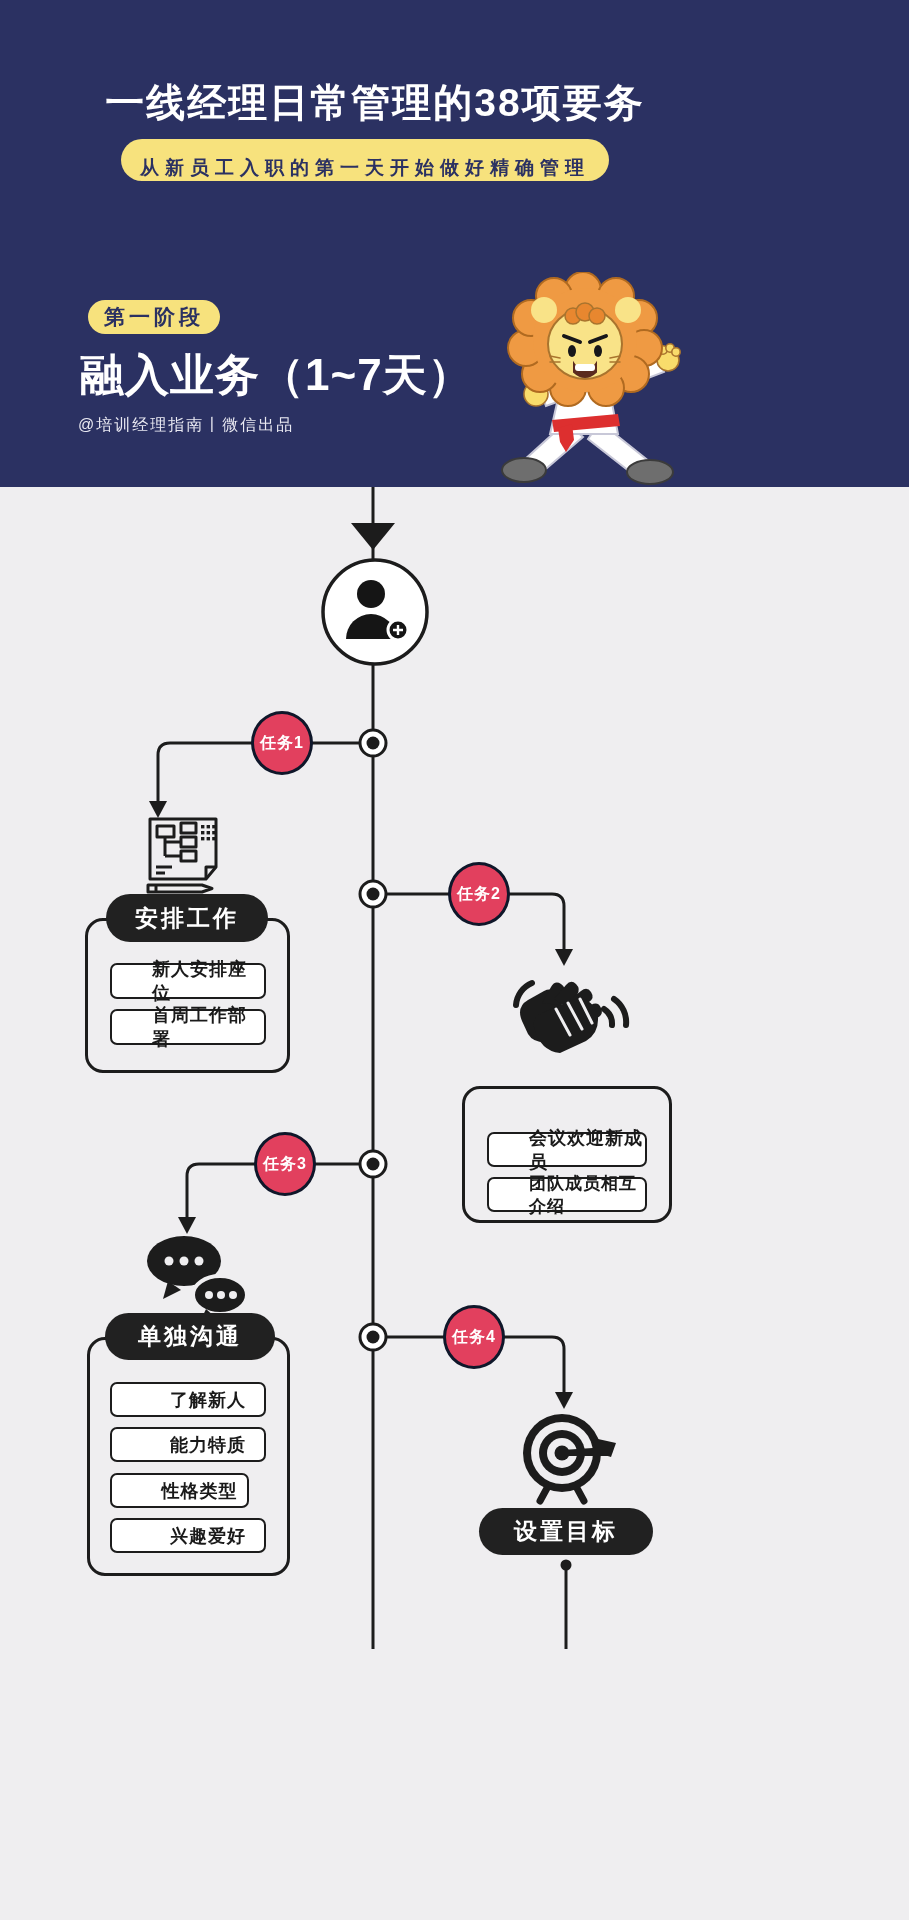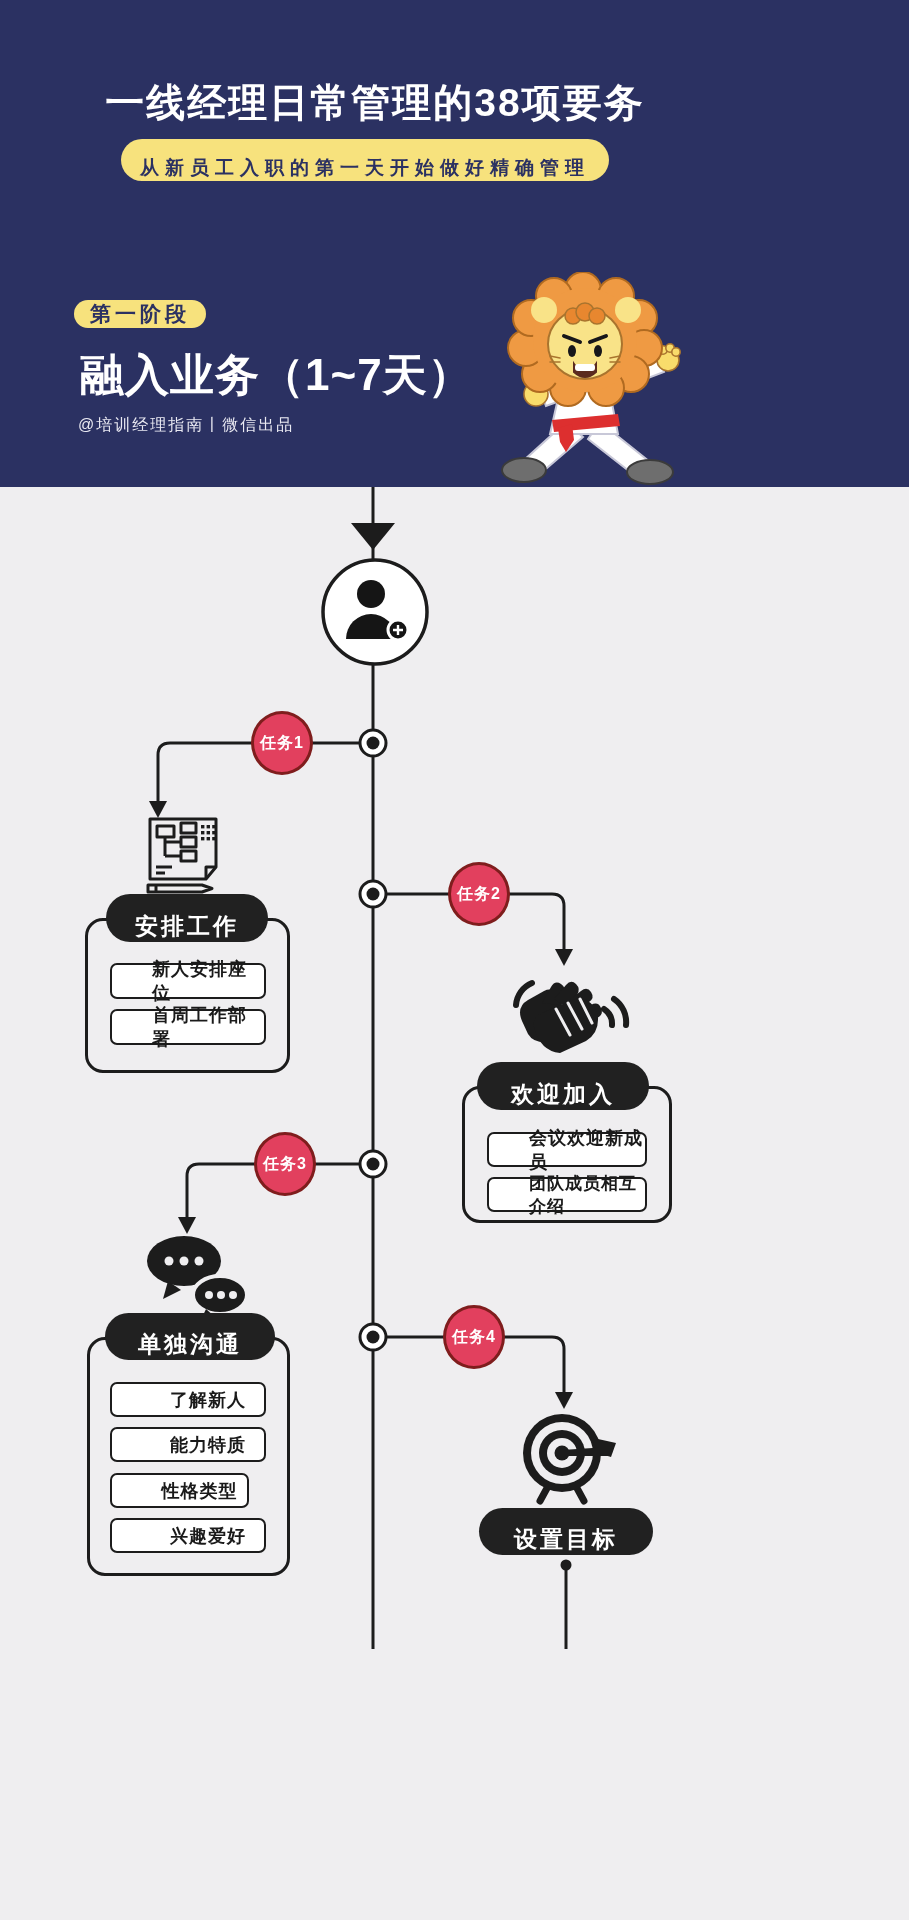--- a/index.html
+++ b/index.html
@@ -15,49 +15,49 @@
     position:absolute;left:0;top:76px;width:750px;text-align:center;
     color:#ffffff;font-size:39px;font-weight:bold;letter-spacing:2px;
   }
   .subtitle-pill{
     position:absolute;left:121px;top:139px;width:488px;height:42px;border-radius:21px;
     background:#f7e27d;display:flex;align-items:flex-end;justify-content:center;
     color:#2b3162;font-family:"Liberation Serif","DejaVu Serif",serif;
     font-weight:bold;font-size:19px;letter-spacing:6px;
   }
   .stage-tag{
-    position:absolute;left:74px;top:300px;width:132px;height:28px;border-radius:17px;
+    position:absolute;left:88px;top:300px;width:132px;height:34px;border-radius:17px;
     background:#f7e27d;display:flex;align-items:center;justify-content:center;
     color:#2b3162;font-family:"Liberation Serif","DejaVu Serif",serif;
     font-size:21px;letter-spacing:4px;font-weight:600;
   }
   .stage-title{
     position:absolute;left:80px;top:346px;width:560px;
     color:#ffffff;font-size:44px;font-weight:bold;letter-spacing:1px;
   }
   .credit{
     position:absolute;left:78px;top:415px;
     color:#e9e9f2;font-size:16px;letter-spacing:2px;
   }
   .mascot{position:absolute;left:488px;top:272px;width:200px;height:218px;}
   
   .flow-svg{position:absolute;left:0;top:487px;width:909px;height:1170px;}
   .task-badge{
     position:absolute;width:62px;height:64px;border-radius:50%;
-    background:#e2405e;border:3px solid #7f1d1d;box-sizing:border-box;
+    background:#e2405e;border:3px solid #0f172a;box-sizing:border-box;
     display:flex;align-items:center;justify-content:center;
     color:#ffffff;font-size:16px;font-weight:bold;letter-spacing:1px;
   }
   .badge-1{left:251px;top:711px;}
   .badge-2{left:448px;top:862px;}
   .badge-3{left:254px;top:1132px;}
   .badge-4{left:443px;top:1305px;}
   .task-pill{
     position:absolute;background:#212121;border-radius:26px;
-    display:flex;align-items:flex-end;justify-content:center;
+    display:flex;align-items:center;justify-content:center;
     color:#ffffff;font-weight:bold;font-size:23px;letter-spacing:3px;
   }
   .pill-1{left:106px;top:894px;width:162px;height:48px;}
   .pill-2{left:477px;top:1062px;width:172px;height:48px;}
   .pill-3{left:105px;top:1313px;width:170px;height:47px;}
   .pill-4{left:479px;top:1508px;width:174px;height:47px;}
   .group-box{
     position:absolute;border:3px solid #1c1c1c;border-radius:18px;box-sizing:border-box;
     background:transparent;
   }
@@ -306,23 +306,20 @@
     <span>任务4</span>
   </div>
 
   <div class="group-box box-1"></div>
   <div class="group-box box-2"></div>
   <div class="group-box box-3"></div>
 
   <div class="task-pill pill-1">
     <span>安排工作</span>
   </div>
-  <div class="task-pill pill-2">
-    <span>欢迎加入</span>
-  </div>
   <div class="task-pill pill-3">
     <span>单独沟通</span>
   </div>
   <div class="task-pill pill-4">
     <span>设置目标</span>
   </div>
 
   <div class="item i-11">新人安排座位</div>
   <div class="item i-12">首周工作部署</div>
   <div class="item i-21">会议欢迎新成员</div>

